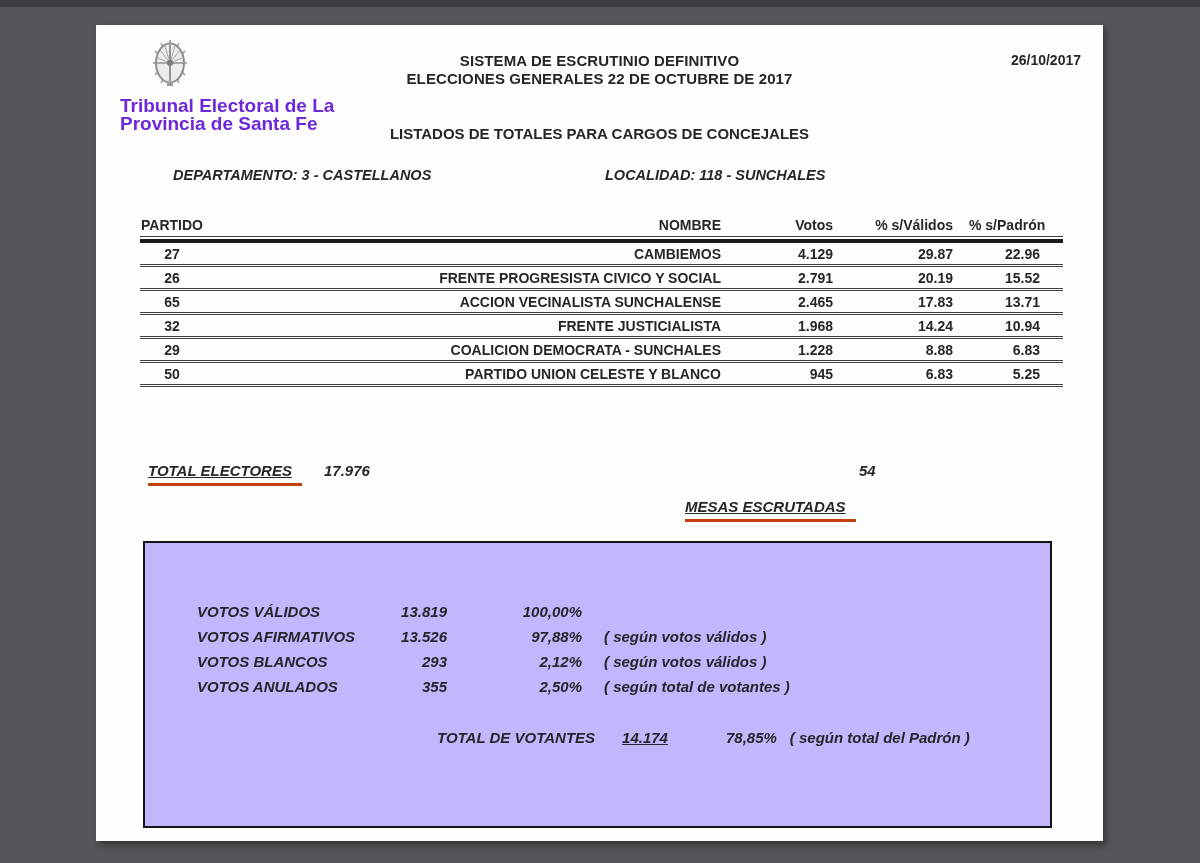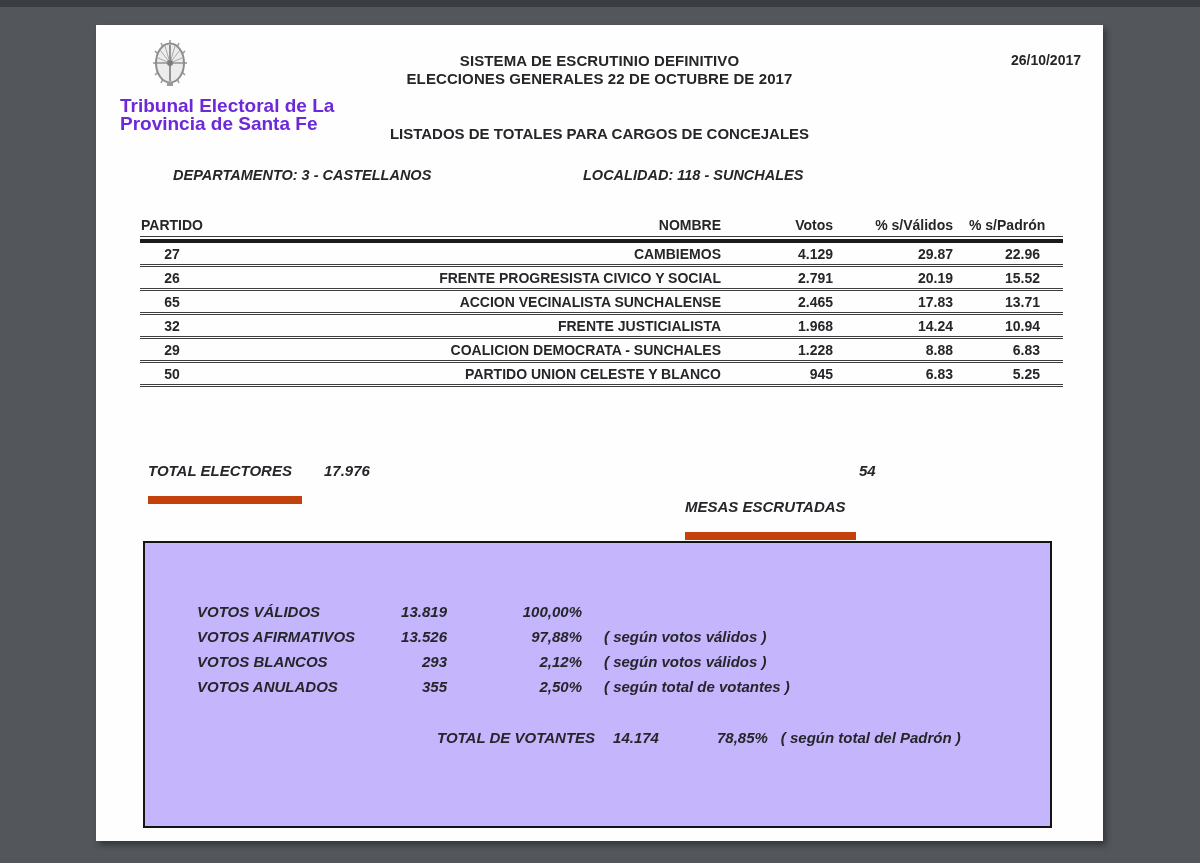--- a/index.html
+++ b/index.html
@@ -35,59 +35,59 @@
     font-size: 14px; font-weight: 700;
   }
   .subtitle {
     position: absolute; left: 0; top: 100px; width: 100%;
     text-align: center; font-weight: 700; font-size: 15px;
   }
   
   .location-row { position: absolute; top: 142px; left: 0; width: 100%;
     font-size: 14.5px; font-weight: 700; font-style: italic; }
   .dept  { position: absolute; left: 77px; }
-  .loc   { position: absolute; left: 487px; }
+  .loc   { position: absolute; left: 509px; }
   
   .ptable { position: absolute; left: 44px; top: 188px; width: 923px; font-size: 14px; }
   .thead-row, .trow { display: grid; grid-template-columns: 78px 1fr 115px 133px 94px; align-items: center; }
   .thead-row { height: 24px; font-weight: 700; border-bottom: 1px solid #3c3c3c; }
   .thick-bar { height: 4px; background: #1b1b1b; margin-top: 2px; }
   .trow { height: 24px; font-weight: 700; border-bottom: 3px double #3f3f3f; }
   .cell { white-space: nowrap; }
   .c-partido { text-align: center; padding-right: 14px; }
   .c-nombre  { padding-left: 0; text-align: right; }
   .h-num, .num { text-align: right; }
   .h-votos   { }
   .h-validos { }
   .h-padron  { }
   .c-votos   { padding-right: 3px; }
   .c-validos { padding-right: 16px; }
   .c-padron  { padding-right: 23px; }
   
   .totals-row { position: absolute; top: 437px; left: 0; width: 100%;
     font-size: 15px; font-weight: 700; font-style: italic; }
-  .tot-label { border-bottom: 8px solid #c2410c; padding-bottom: 17px; padding-right: 10px; }
+  .tot-label { border-bottom: 3px solid #c2410c; padding-bottom: 4px; padding-right: 10px; text-decoration: underline; }
   .tot-electores { position: absolute; left: 52px; }
   .tot-electores-val { position: absolute; left: 219px; margin-left: 9px; }
   .tot-mesas { position: absolute; left: 589px; margin-top: 36px; }
   .tot-mesas-val { position: absolute; left: 763px; }
   
   .vote-box {
     position: absolute; left: 47px; top: 516px; width: 909px; height: 287px;
     border: 2px solid #141414; background: #c4b5fd;
   }
   .vb-rows { position: absolute; left: 52px; top: 56px; right: 20px;
     font-size: 15px; font-weight: 700; font-style: italic; }
   .vb-row { display: grid; grid-template-columns: 180px 70px 135px 1fr; height: 25px; align-items: center; }
   .vb-val, .vb-pct { text-align: right; }
   .vb-note { padding-left: 22px; white-space: nowrap; }
   .vb-total { position: absolute; left: 292px; top: 186px;
     font-size: 15px; font-weight: 700; font-style: italic; display: flex; align-items: baseline; }
   .vbt-label { }
-  .vbt-val { margin-left: 18px; }
+  .vbt-val { margin-left: 27px; text-decoration: underline; }
   .vbt-pct { margin-left: 58px; }
   .vbt-note { margin-left: 13px; white-space: nowrap; }
 </style>
 </head>
 <body>
 
 <div class="top-strip"></div>
 
 <div class="page">
 

